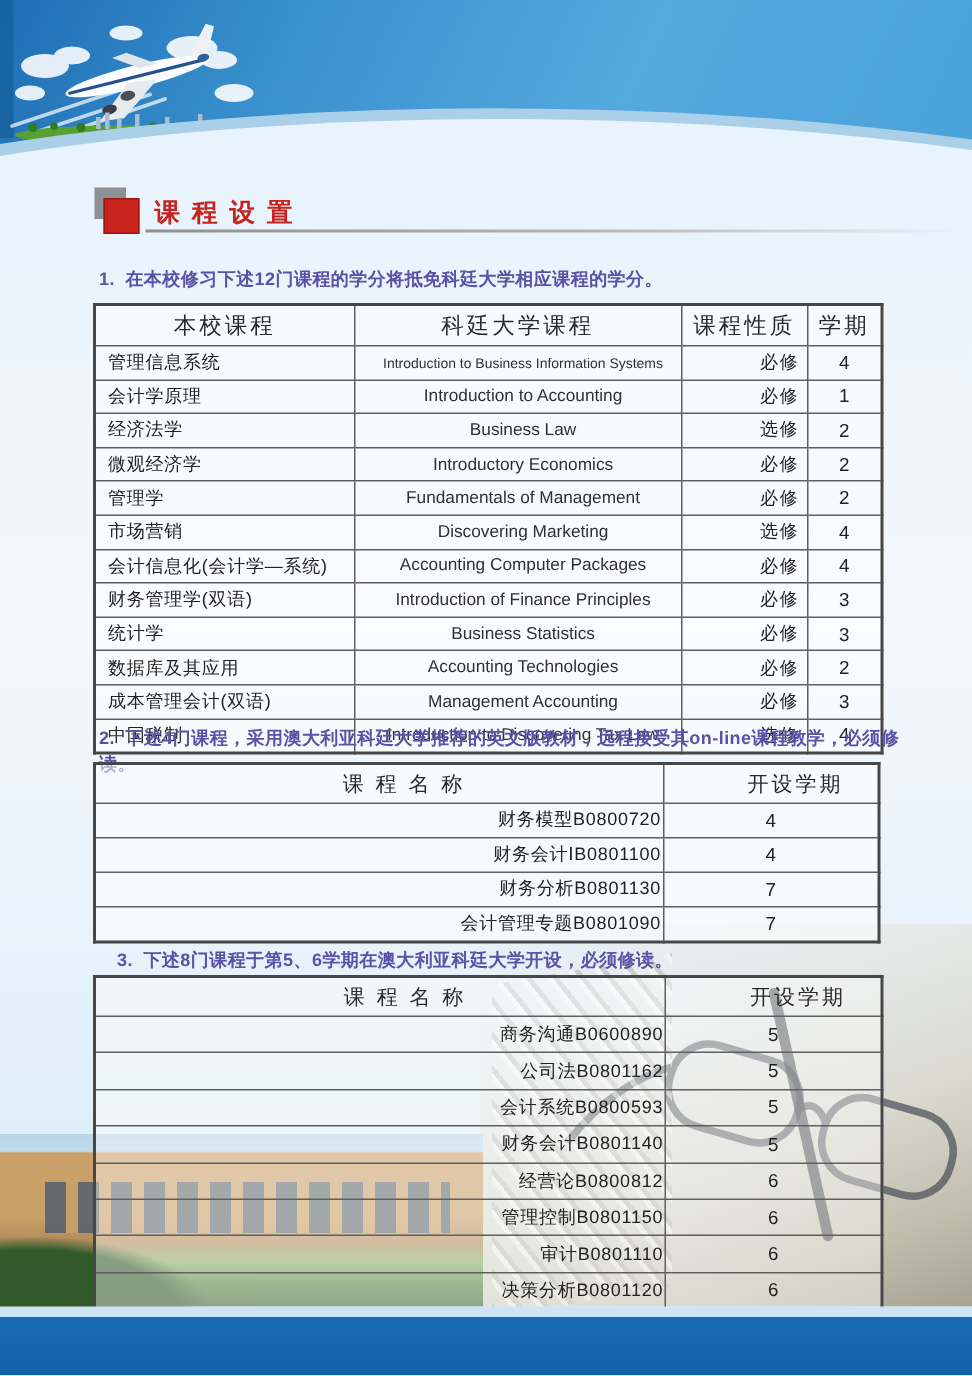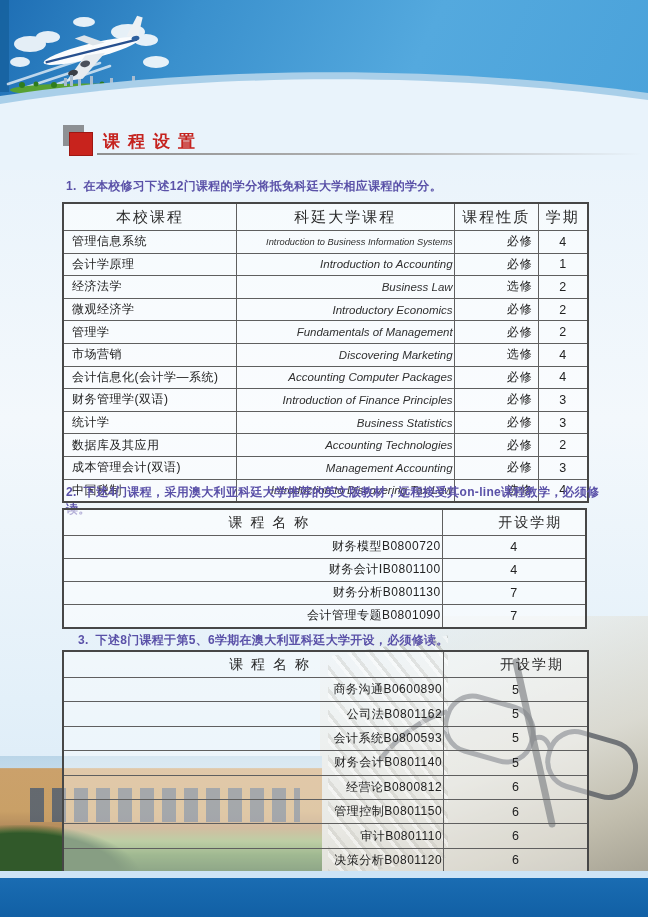--- a/index.html
+++ b/index.html
@@ -28,21 +28,21 @@
   
   .tbl{position:absolute;border-collapse:collapse;table-layout:fixed;
        background:rgba(255,255,255,.55);}
   .tbl th,.tbl td{border:1px solid #5f5f5f;color:#222;overflow:hidden;white-space:nowrap;}
   .tbl{border:2px solid #474747;}
   .tbl th{font-weight:normal;font-size:14px;letter-spacing:2px;text-align:center;color:#2a2a2a;}
   .t1{left:62px;top:202px;width:527px;}
   .t1 th{height:24px;font-size:15px;}
   .t1 td{height:19.6px;}
   .t1 td.c0{font-size:12px;letter-spacing:.5px;padding-left:8px;text-align:left;}
-  .t1 td.c1{font-size:11.5px;padding-left:8px;text-align:right;color:#303030;font-style:italic;}
+  .t1 td.c1{font-size:11.5px;padding-left:8px;text-align:center;color:#303030;}
   .t1 tbody tr:nth-child(1) td.c1{font-size:9.3px;}
   .t1 td.c2{font-size:12px;text-align:center;letter-spacing:1px;padding-left:48px;}
   .t1 td.c3{font-size:12.5px;text-align:center;}
   .t23 th{height:23px;padding-left:34px;}
   .t23 td{height:19.9px;}
   .t23 td.c0{font-size:12px;letter-spacing:.5px;padding-left:8px;text-align:right;}
   .t23 td.c1{font-size:12.5px;text-align:center;}
   .t2{left:62px;top:508px;width:525px;}
   .t3{left:62px;top:650px;width:527px;background:rgba(255,255,255,.42);}
   .t3 th{height:23px;}

